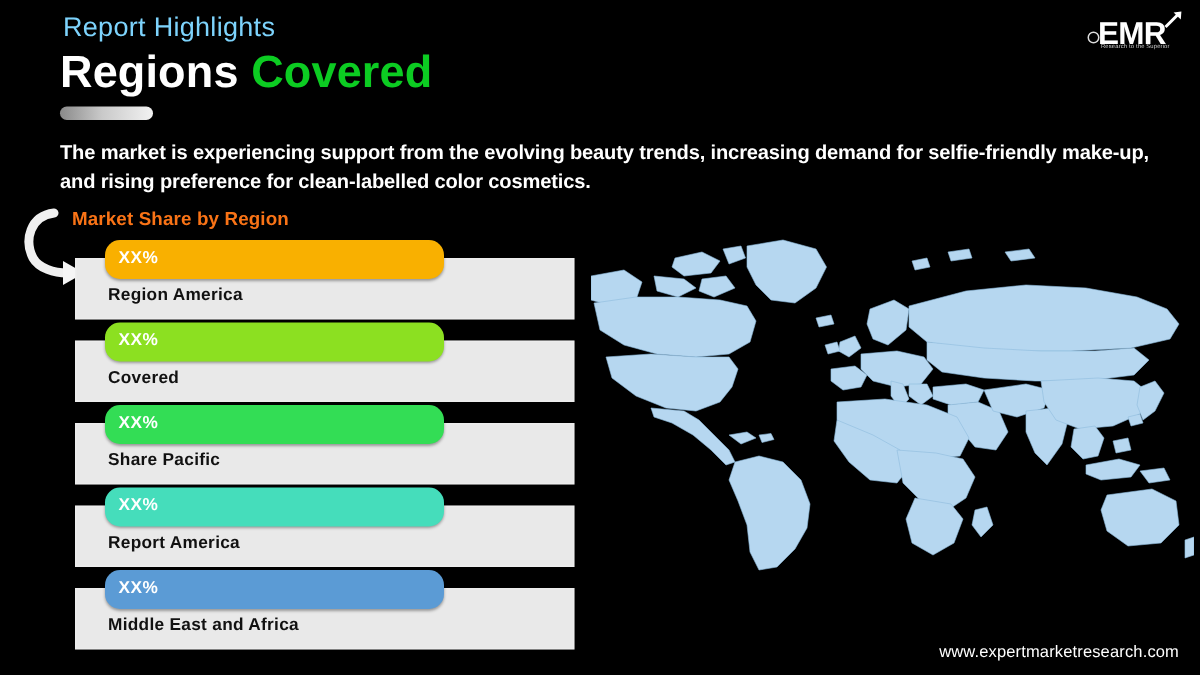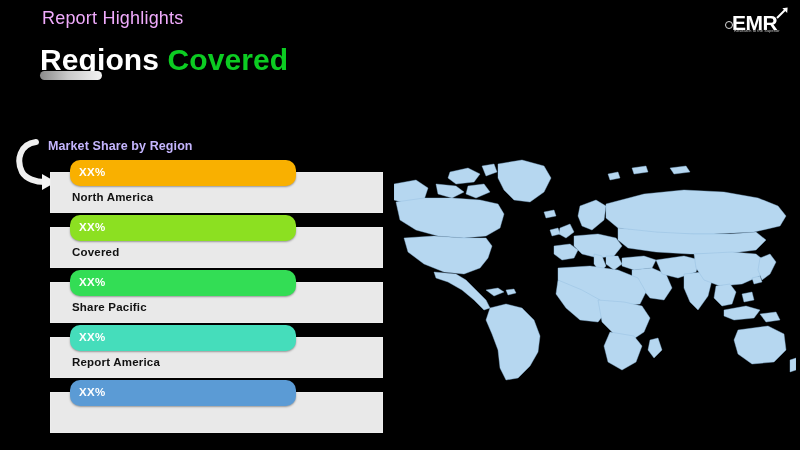--- a/index.html
+++ b/index.html
@@ -13,26 +13,26 @@
   #slide {
     position:relative;
     width:800px; height:450px;
     background:#000000;
   }
 
   
   .eyebrow {
     position:absolute; left:42px; top:8px;
     font-size:18px; font-weight:400;
-    color:#f0abfc; letter-spacing:.2px;
+    color:#7dd3fc; letter-spacing:.2px;
   }
   .maintitle {
     position:absolute; left:40px; top:32px;
     font-size:30px; font-weight:bold;
-    letter-spacing:.1px; white-space:nowrap;margin-top:11px;
+    letter-spacing:.1px; white-space:nowrap;
   }
   .maintitle .t-white { color:#ffffff; }
   .maintitle .t-green { color:#0ccc22; }
 
   .title-rule {
     position:absolute; left:40px; top:71px;
     width:62px; height:9px; border-radius:5px;
     background:linear-gradient(to right,#8a8a8a 0%,#c9c9c9 45%,#f2f2f2 100%);
   }
 
@@ -65,21 +65,21 @@
   .lead {
     position:absolute; left:40px; top:92px;
     width:728px;
     font-size:13.4px; font-weight:bold; color:#ffffff;
     line-height:1.42; letter-spacing:-.1px;
   }
 
   
   .panel-label {
     position:absolute; left:48px; top:139px;
-    font-size:12.5px; font-weight:bold; color:#c4b5fd;
+    font-size:12.5px; font-weight:bold; color:#f97316;
     letter-spacing:.1px;
   }
   .curve-arrow {
     position:absolute; left:14px; top:138px;
     width:50px; height:52px;
   }
 
   .regions { position:absolute; left:50px; top:160px; width:336px; }
 
   .region-row { position:relative; height:55px; }
@@ -137,36 +137,37 @@
   <div class="logo-wrap">
     <div class="logo-ring"></div>
     <div class="logo-emr">EMR</div>
     <svg class="logo-arrow" viewBox="0 0 14 14">
       <path d="M2 12 L11 3" stroke="#ffffff" stroke-width="2" fill="none"></path>
       <path d="M12.6 1.6 L12.2 7 L7.4 2.3 Z" fill="#ffffff"></path>
     </svg>
     <div class="logo-tag">Research to the Superior</div>
   </div>
 
+  <p class="lead">The market is experiencing support from the evolving beauty trends, increasing demand for selfie-friendly make-up, and rising preference for clean-labelled color cosmetics.</p>
 
   <svg class="curve-arrow" viewBox="0 0 50 52">
     <path d="M22 4 C6 6, 2 22, 8 34 C12 41, 22 44, 31 44" stroke="#f0f0f0" stroke-width="6" fill="none" stroke-linecap="round"></path>
     <path d="M28 36 L42 44 L28 52 Z" fill="#f5f5f5"></path>
   </svg>
 
   <div class="panel-label">Market Share by Region</div>
 
   <div class="regions">
 
     <div class="region-row">
       <div class="region-card"></div>
       <div class="region-bar" style="background:#f9b000;">
         <span class="region-pct">XX%</span>
       </div>
-      <div class="region-name">North America</div>
+      <div class="region-name">Region America</div>
     </div>
 
     <div class="region-row">
       <div class="region-card"></div>
       <div class="region-bar" style="background:#8ce021;">
         <span class="region-pct">XX%</span>
       </div>
       <div class="region-name">Covered</div>
     </div>
 
@@ -184,20 +185,21 @@
         <span class="region-pct">XX%</span>
       </div>
       <div class="region-name">Report America</div>
     </div>
 
     <div class="region-row">
       <div class="region-card"></div>
       <div class="region-bar" style="background:#5b9bd5;">
         <span class="region-pct">XX%</span>
       </div>
+      <div class="region-name">Middle East and Africa</div>
     </div>
 
   </div>
 
   <div class="map">
     <svg viewBox="0 0 402 232" preserveAspectRatio="xMidYMid meet">
       <g fill="#b6d7f0" stroke="#8fbcdd" stroke-width="0.4">
 
         <path d="M104 14 L128 10 L150 16 L157 28 L150 42 L136 52 L120 50 L110 40 L104 28 Z"></path>
 
@@ -270,14 +272,15 @@
 
         <path d="M150 62 L160 60 L162 66 L152 68 Z"></path>
 
         <path d="M214 24 L224 22 L226 28 L216 30 Z"></path>
         <path d="M238 18 L252 16 L254 22 L240 24 Z"></path>
         <path d="M276 18 L292 16 L296 22 L280 24 Z"></path>
       </g>
     </svg>
   </div>
 
+  <div class="footer-url">www.expertmarketresearch.com</div>
 
 </div>
 
 </body></html>

